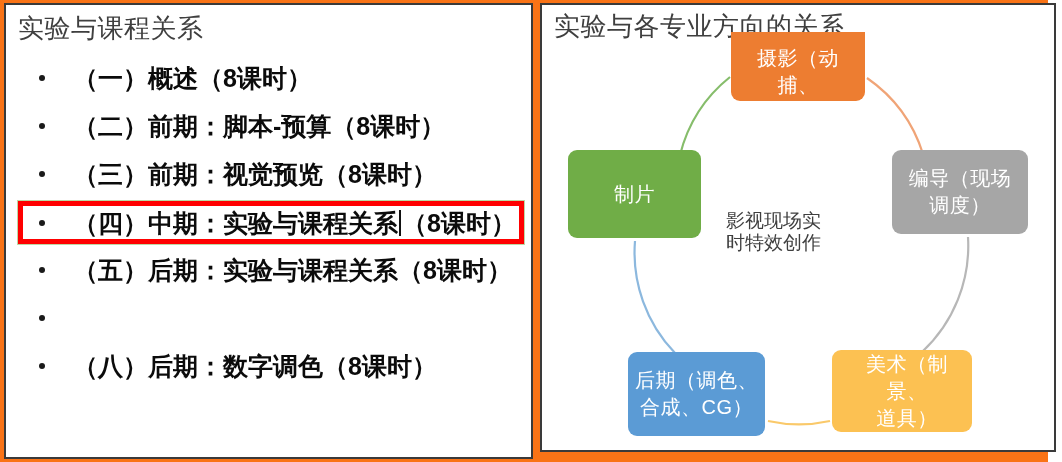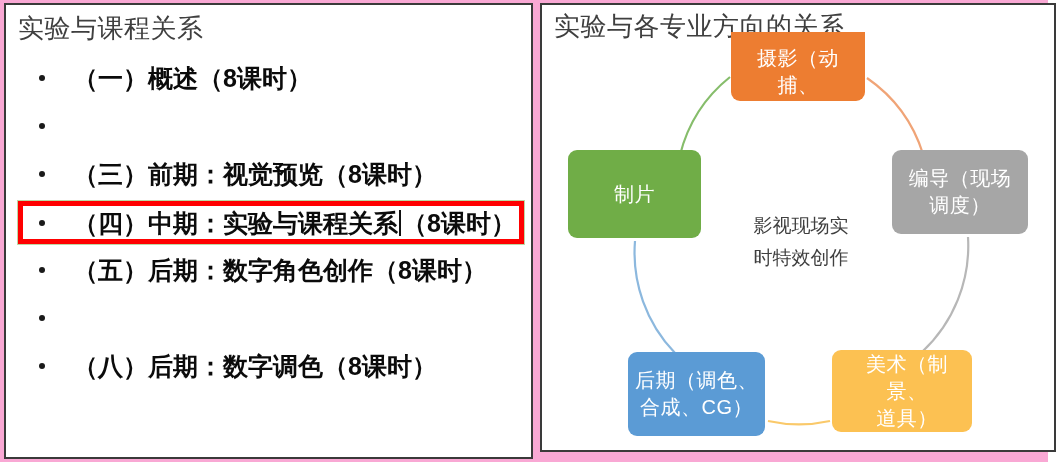--- a/index.html
+++ b/index.html
@@ -13,21 +13,21 @@
     font-family: "Liberation Sans", "DejaVu Sans", sans-serif;
     overflow: hidden;
     position: relative;
   }
 
   #stage {
     position: absolute;
     left: 0; top: 0;
     width: 1048px;
     height: 462px;
-    background: #f9a8d4;
+    background: #f97316;
   }
 
   
   .panel {
     position: absolute;
     background: #ffffff;
     border: 2px solid #3a3a3a;
     box-sizing: border-box;
   }
   #panel-left {
@@ -180,23 +180,23 @@
   }
   .node-text {
     display: block;
     white-space: pre-line;
   }
   #center-label {
     position: absolute;
     left: 186px;
     top: 207px;
     width: 150px;
-    text-align: center;
+    text-align: left;
     font-size: 19px;
-    line-height: 32px;
+    line-height: 22px;
     color: #3f3f3f;
     white-space: pre-line;
   }
 </style>
 </head>
 <body>
 
 <div id="stage">
 
   <div class="panel" id="panel-left">
@@ -204,40 +204,41 @@
 
     <div id="course-list">
 
       <div class="course-item">
         <span class="bullet"></span>
         <span class="course-text">（一）概述（8课时）</span>
       </div>
 
       <div class="course-item">
         <span class="bullet"></span>
+        <span class="course-text">（二）前期：脚本-预算（8课时）</span>
       </div>
 
       <div class="course-item">
         <span class="bullet"></span>
         <span class="course-text">（三）前期：视觉预览（8课时）</span>
       </div>
 
       <div class="course-item highlight">
         <div class="highlight-frame"></div>
         <div class="highlight-clip">
           <span class="bullet"></span>
           <span class="course-text">（四）中期：实验与课程关系</span>
           <span class="caret"></span>
           <span class="course-text">（8课时）</span>
         </div>
       </div>
 
       <div class="course-item">
         <span class="bullet"></span>
-        <span class="course-text">（五）后期：数字角色创作（8课时）</span>
+        <span class="course-text">（五）后期：实验与课程关系（8课时）</span>
       </div>
 
 
       <div class="course-item">
         <span class="bullet"></span>
       </div>
 
       <div class="course-item">
         <span class="bullet"></span>
         <span class="course-text">（八）后期：数字调色（8课时）</span>

